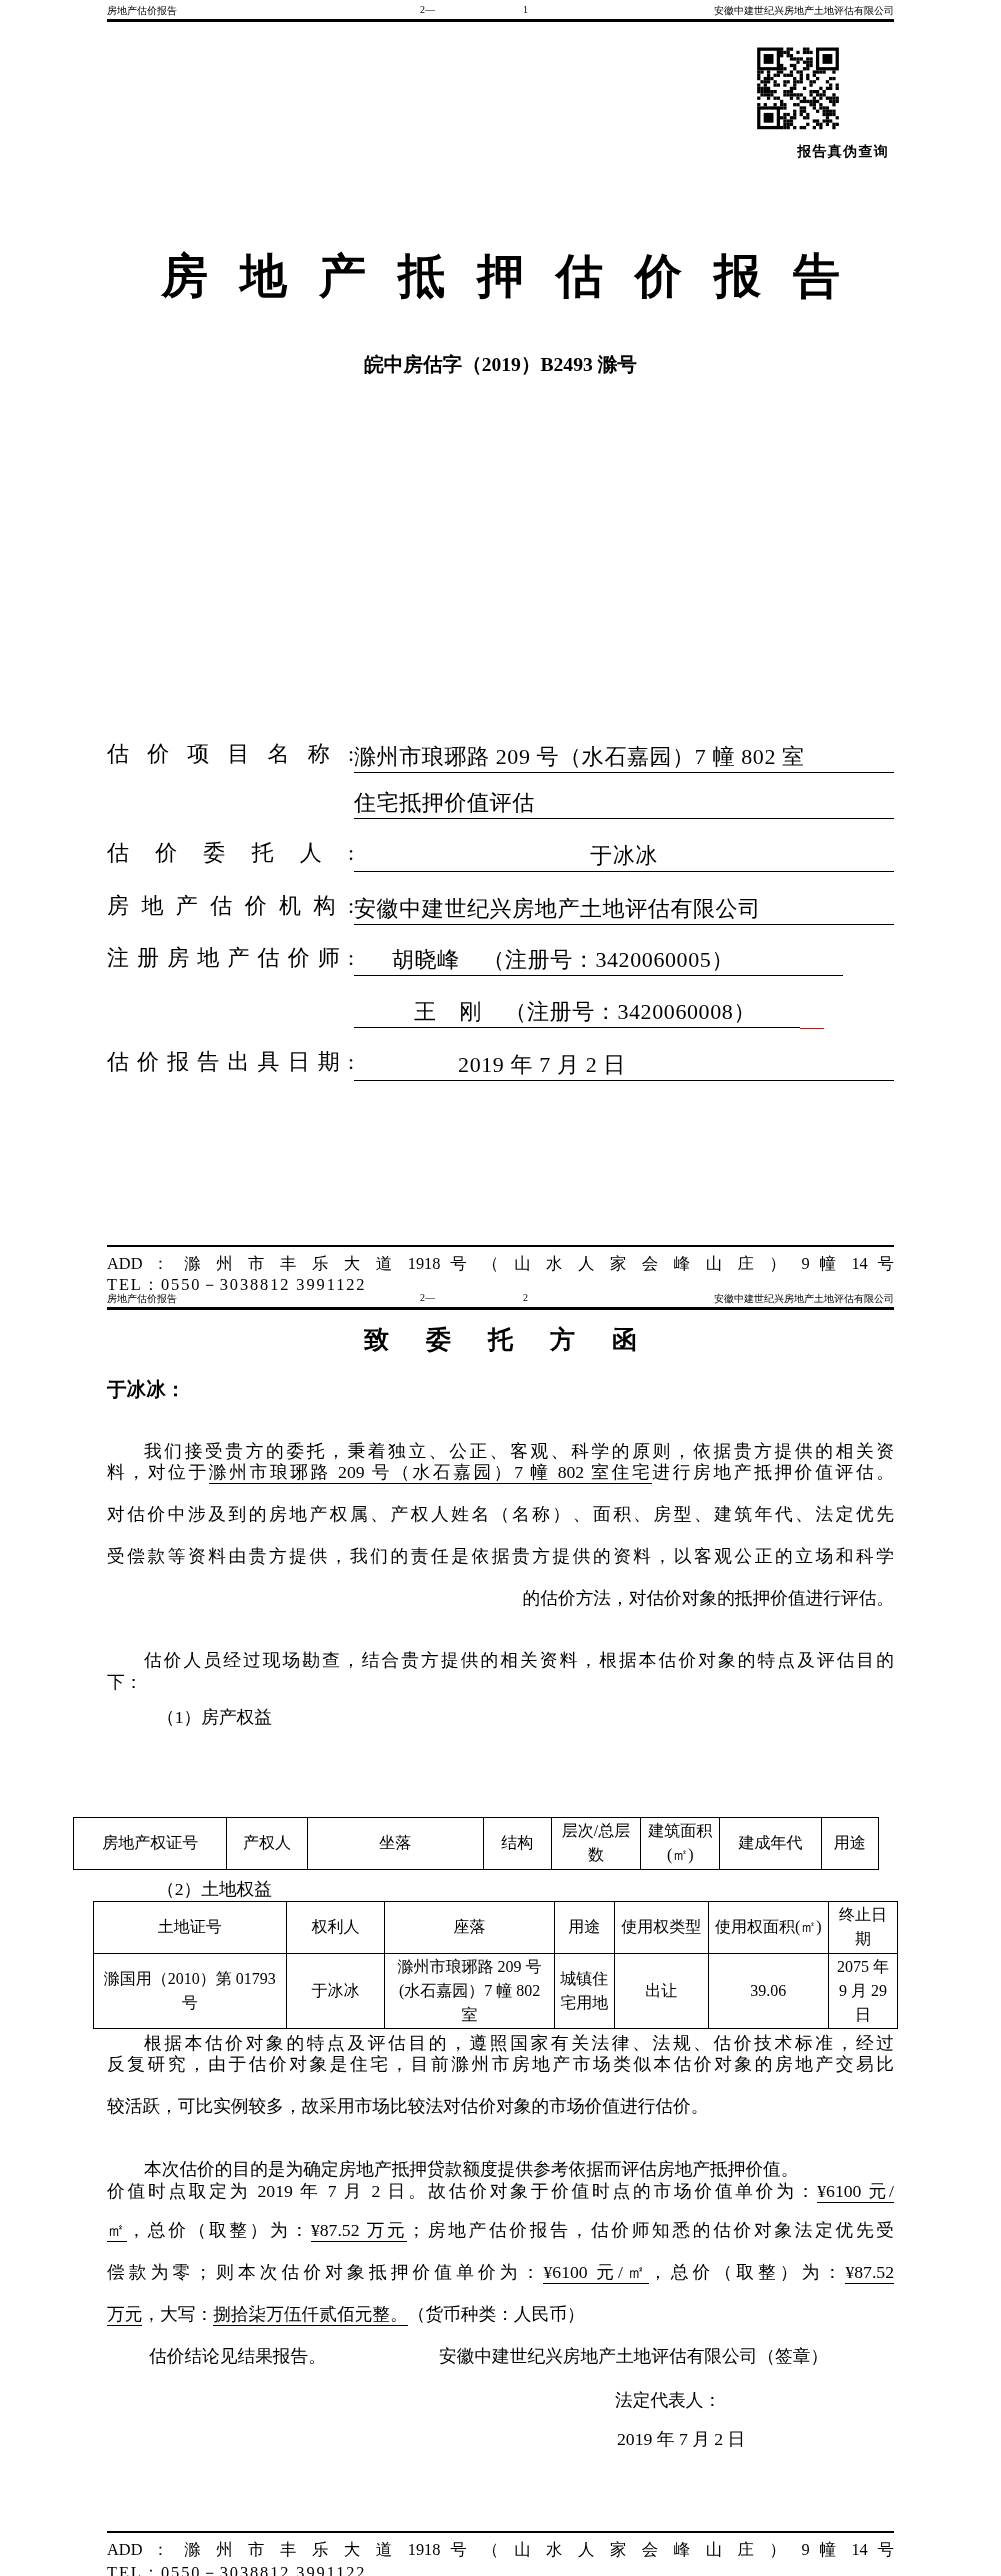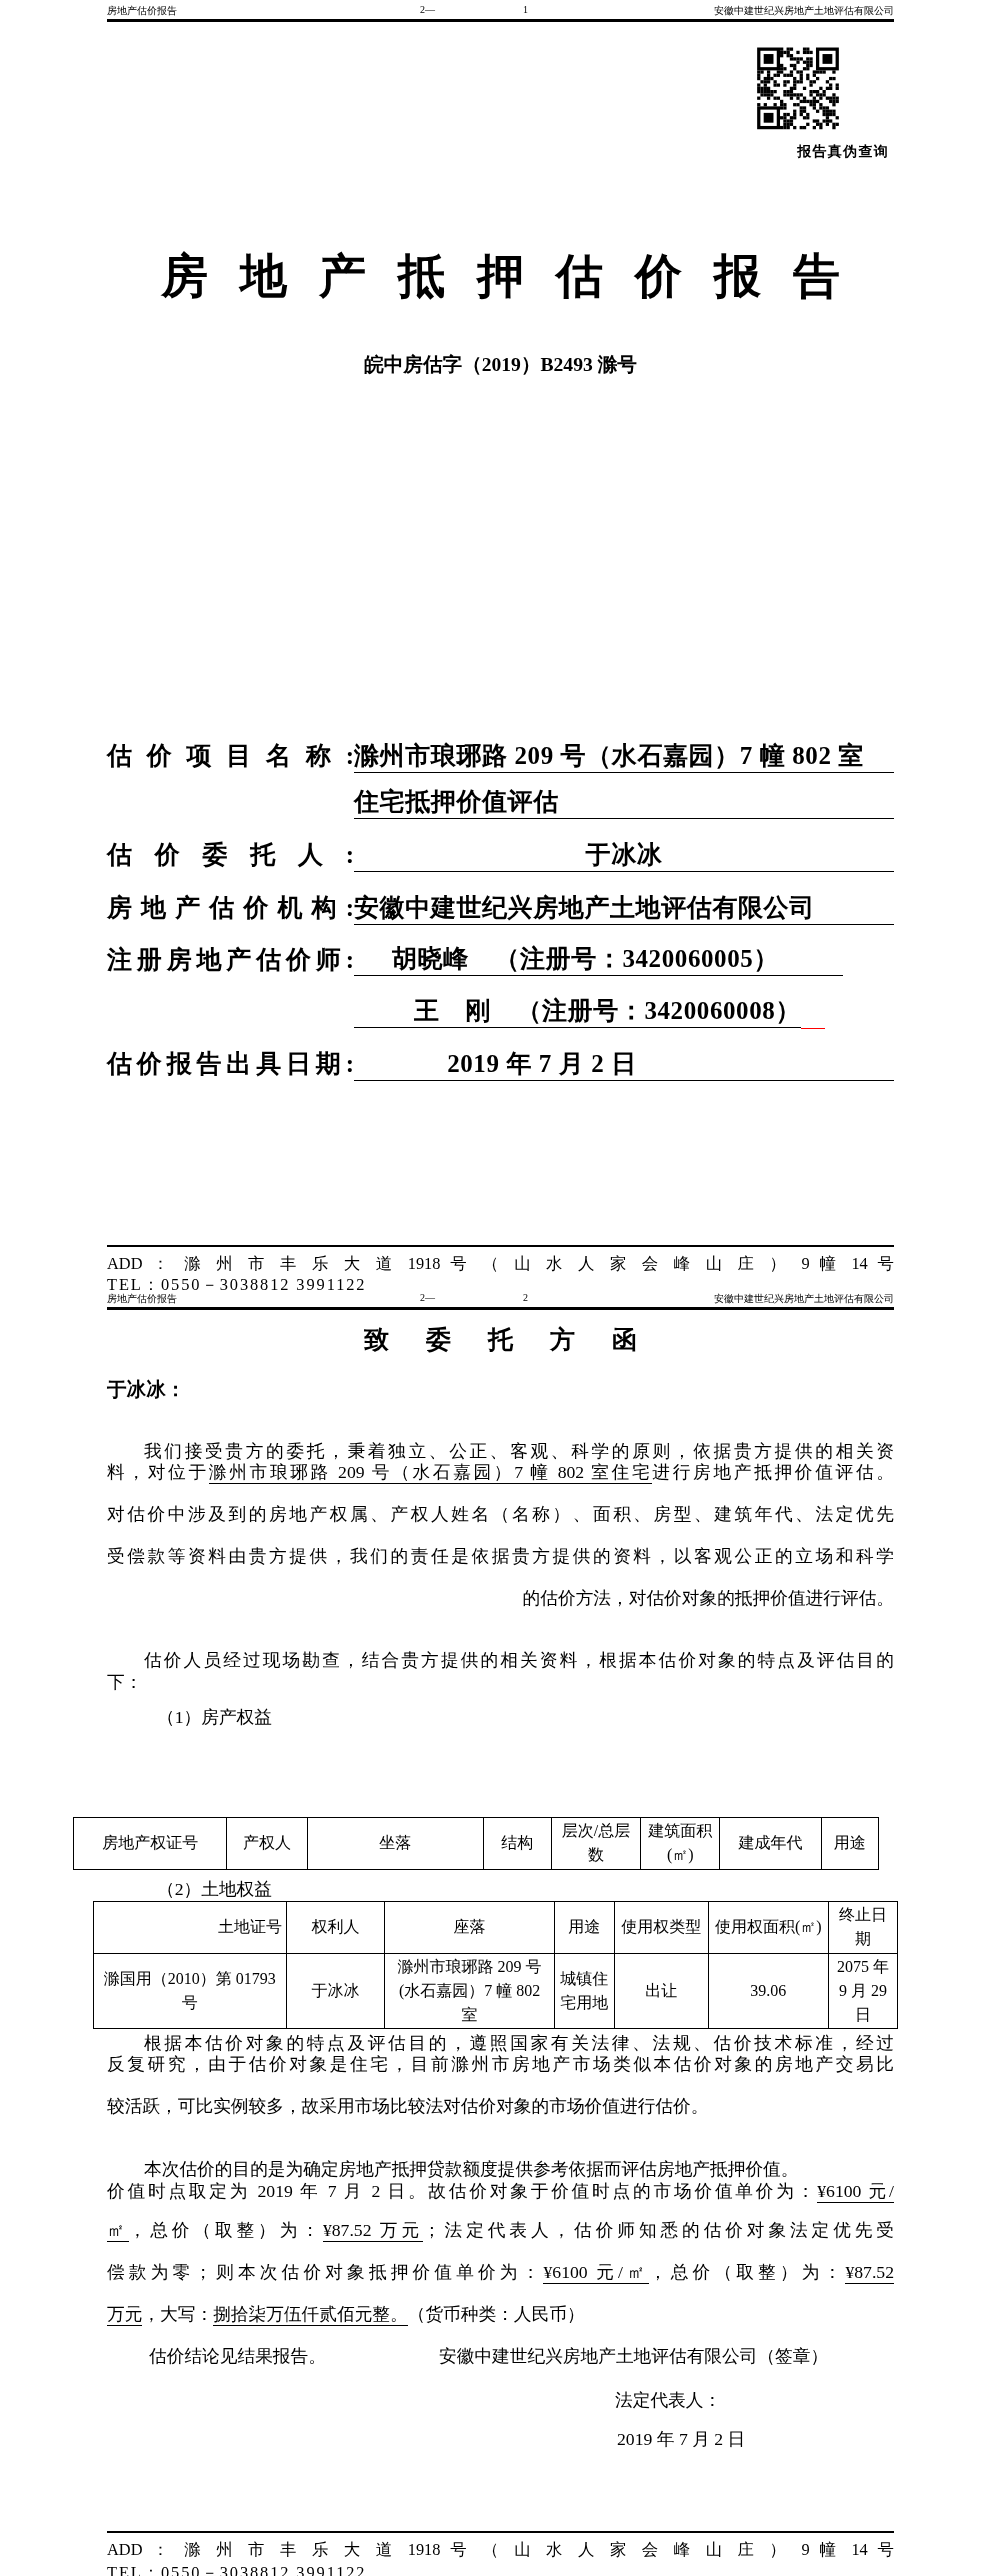--- a/index.html
+++ b/index.html
@@ -19,21 +19,21 @@
   .rule.thick{height:2.5px;}
   .rule.thin{height:1.9px;}
   .foot-add{left:107px;width:787px;font-size:16.4px;text-align:justify;text-align-last:justify;}
   .foot-tel{left:107px;width:787px;font-size:16.4px;letter-spacing:1.9px;}
   
   .qr-box{left:757px;top:45px;width:82px;height:88px;}
   .qr-caption{right:112px;top:143px;font-size:14px;font-weight:bold;letter-spacing:1.3px;}
   .doc-title{left:0;top:245px;width:1001px;text-align:center;font-size:47px;font-weight:bold;
              letter-spacing:32px;text-indent:32px;white-space:nowrap;}
   .doc-subtitle{left:0;top:351px;width:1001px;text-align:center;font-size:19.6px;font-weight:bold;}
-  .frow{left:107px;width:787px;height:33px;font-size:25px;font-weight:bold;display:flex;align-items:flex-start;}
+  .frow{left:107px;width:787px;height:33px;font-size:22px;font-weight:normal;display:flex;align-items:flex-start;}
   .flabel{width:247px;flex:0 0 247px;text-align:justify;text-align-last:justify;letter-spacing:0;}
   .fvalue{flex:1 1 auto;border-bottom:1.9px solid #000;height:33px;display:flex;align-items:flex-end;
           letter-spacing:0.6px;white-space:nowrap;}
   .fvalue.center{justify-content:center;}
   .fspacer{width:247px;flex:0 0 247px;}
   .red-tail{flex:0 0 24px;height:33px;border-bottom:1.9px solid #ff0000;}
   
   .p2-title{left:0;top:1323px;width:1001px;text-align:center;font-size:25px;font-weight:bold;
             letter-spacing:37px;text-indent:37px;white-space:nowrap;}
   .salut{left:107px;top:1376px;font-size:19.6px;font-weight:bold;}
@@ -375,21 +375,21 @@
     <div class="td" style="width:8.8%;">建筑面积(㎡)</div>
     <div class="td" style="width:11.5%;">建成年代</div>
     <div class="td">用途</div>
   </div>
 </div>
 
 <div class="abs bline ind80" style="top:1877px;">（2）土地权益</div>
 
 <div class="abs dtable t2">
   <div class="tr hrow">
-    <div class="td" style="width:22.9%;text-align:right;">土地证号</div>
+    <div class="td" style="width:22.9%;">土地证号</div>
     <div class="td" style="width:11.2%;">权利人</div>
     <div class="td" style="width:20%;">座落</div>
     <div class="td" style="width:6.4%;">用途</div>
     <div class="td" style="width:10.6%;">使用权类型</div>
     <div class="td" style="width:13.9%;">使用权面积(㎡)</div>
     <div class="td">终止日期</div>
   </div>
   <div class="tr drow">
     <div class="td">滁国用（2010）第 01793 号</div>
     <div class="td">于冰冰</div>
@@ -399,21 +399,21 @@
     <div class="td">39.06</div>
     <div class="td">2075 年 9 月 29 日</div>
   </div>
 </div>
 
 <div class="abs bline ind just" style="top:2010px;"><span>根据本估价对象的特点及评估目的，遵照国家有关法律、法规、估价技术标准，经过</span></div>
 <div class="abs bline just" style="top:2052px;"><span>反复研究，由于估价对象是住宅，目前滁州市房地产市场类似本估价对象的房地产交易比</span></div>
 <div class="abs bline" style="top:2094px;"><span>较活跃，可比实例较多，故采用市场比较法对估价对象的市场价值进行估价。</span></div>
 <div class="abs bline ind" style="top:2136px;"><span>本次估价的目的是为确定房地产抵押贷款额度提供参考依据而评估房地产抵押价值。</span></div>
 <div class="abs bline just" style="top:2179px;"><span>价值时点取定为 2019 年 7 月 2 日。故估价对象于价值时点的</span><span class="b">市场价值单价为：</span><span class="b u">¥6100 元/</span></div>
-<div class="abs bline just" style="top:2218px;"><span class="b u">㎡</span><span class="b">，总价（取整）为：</span><span class="b u">¥87.52 万元</span><span>；法定代表人，估价师知悉的估价对象法定优先受</span></div>
+<div class="abs bline just" style="top:2218px;"><span class="b u">㎡</span><span class="b">，总价（取整）为：</span><span class="b u">¥87.52 万元</span><span>；房地产估价报告，估价师知悉的估价对象法定优先受</span></div>
 <div class="abs bline just" style="top:2260px;"><span>偿款为零；则本次估价对象</span><span class="b">抵押价值单价为：</span><span class="b u">¥6100 元/㎡</span><span class="b">，总价（取整）为：</span><span class="b u">¥87.52</span></div>
 <div class="abs bline" style="top:2302px;"><span class="b u">万元</span><span class="b">，大写：</span><span class="b u">捌拾柒万伍仟贰佰元整。</span><span>（货币种类：人民币）</span></div>
 
 <div class="abs closing">
   <span class="cl-left">估价结论见结果报告。</span>
   <span class="cl-right">安徽中建世纪兴房地产土地评估有限公司（签章）</span>
 </div>
 <div class="abs legal">法定代表人：</div>
 <div class="abs sigdate">2019 年 7 月 2 日</div>
 

